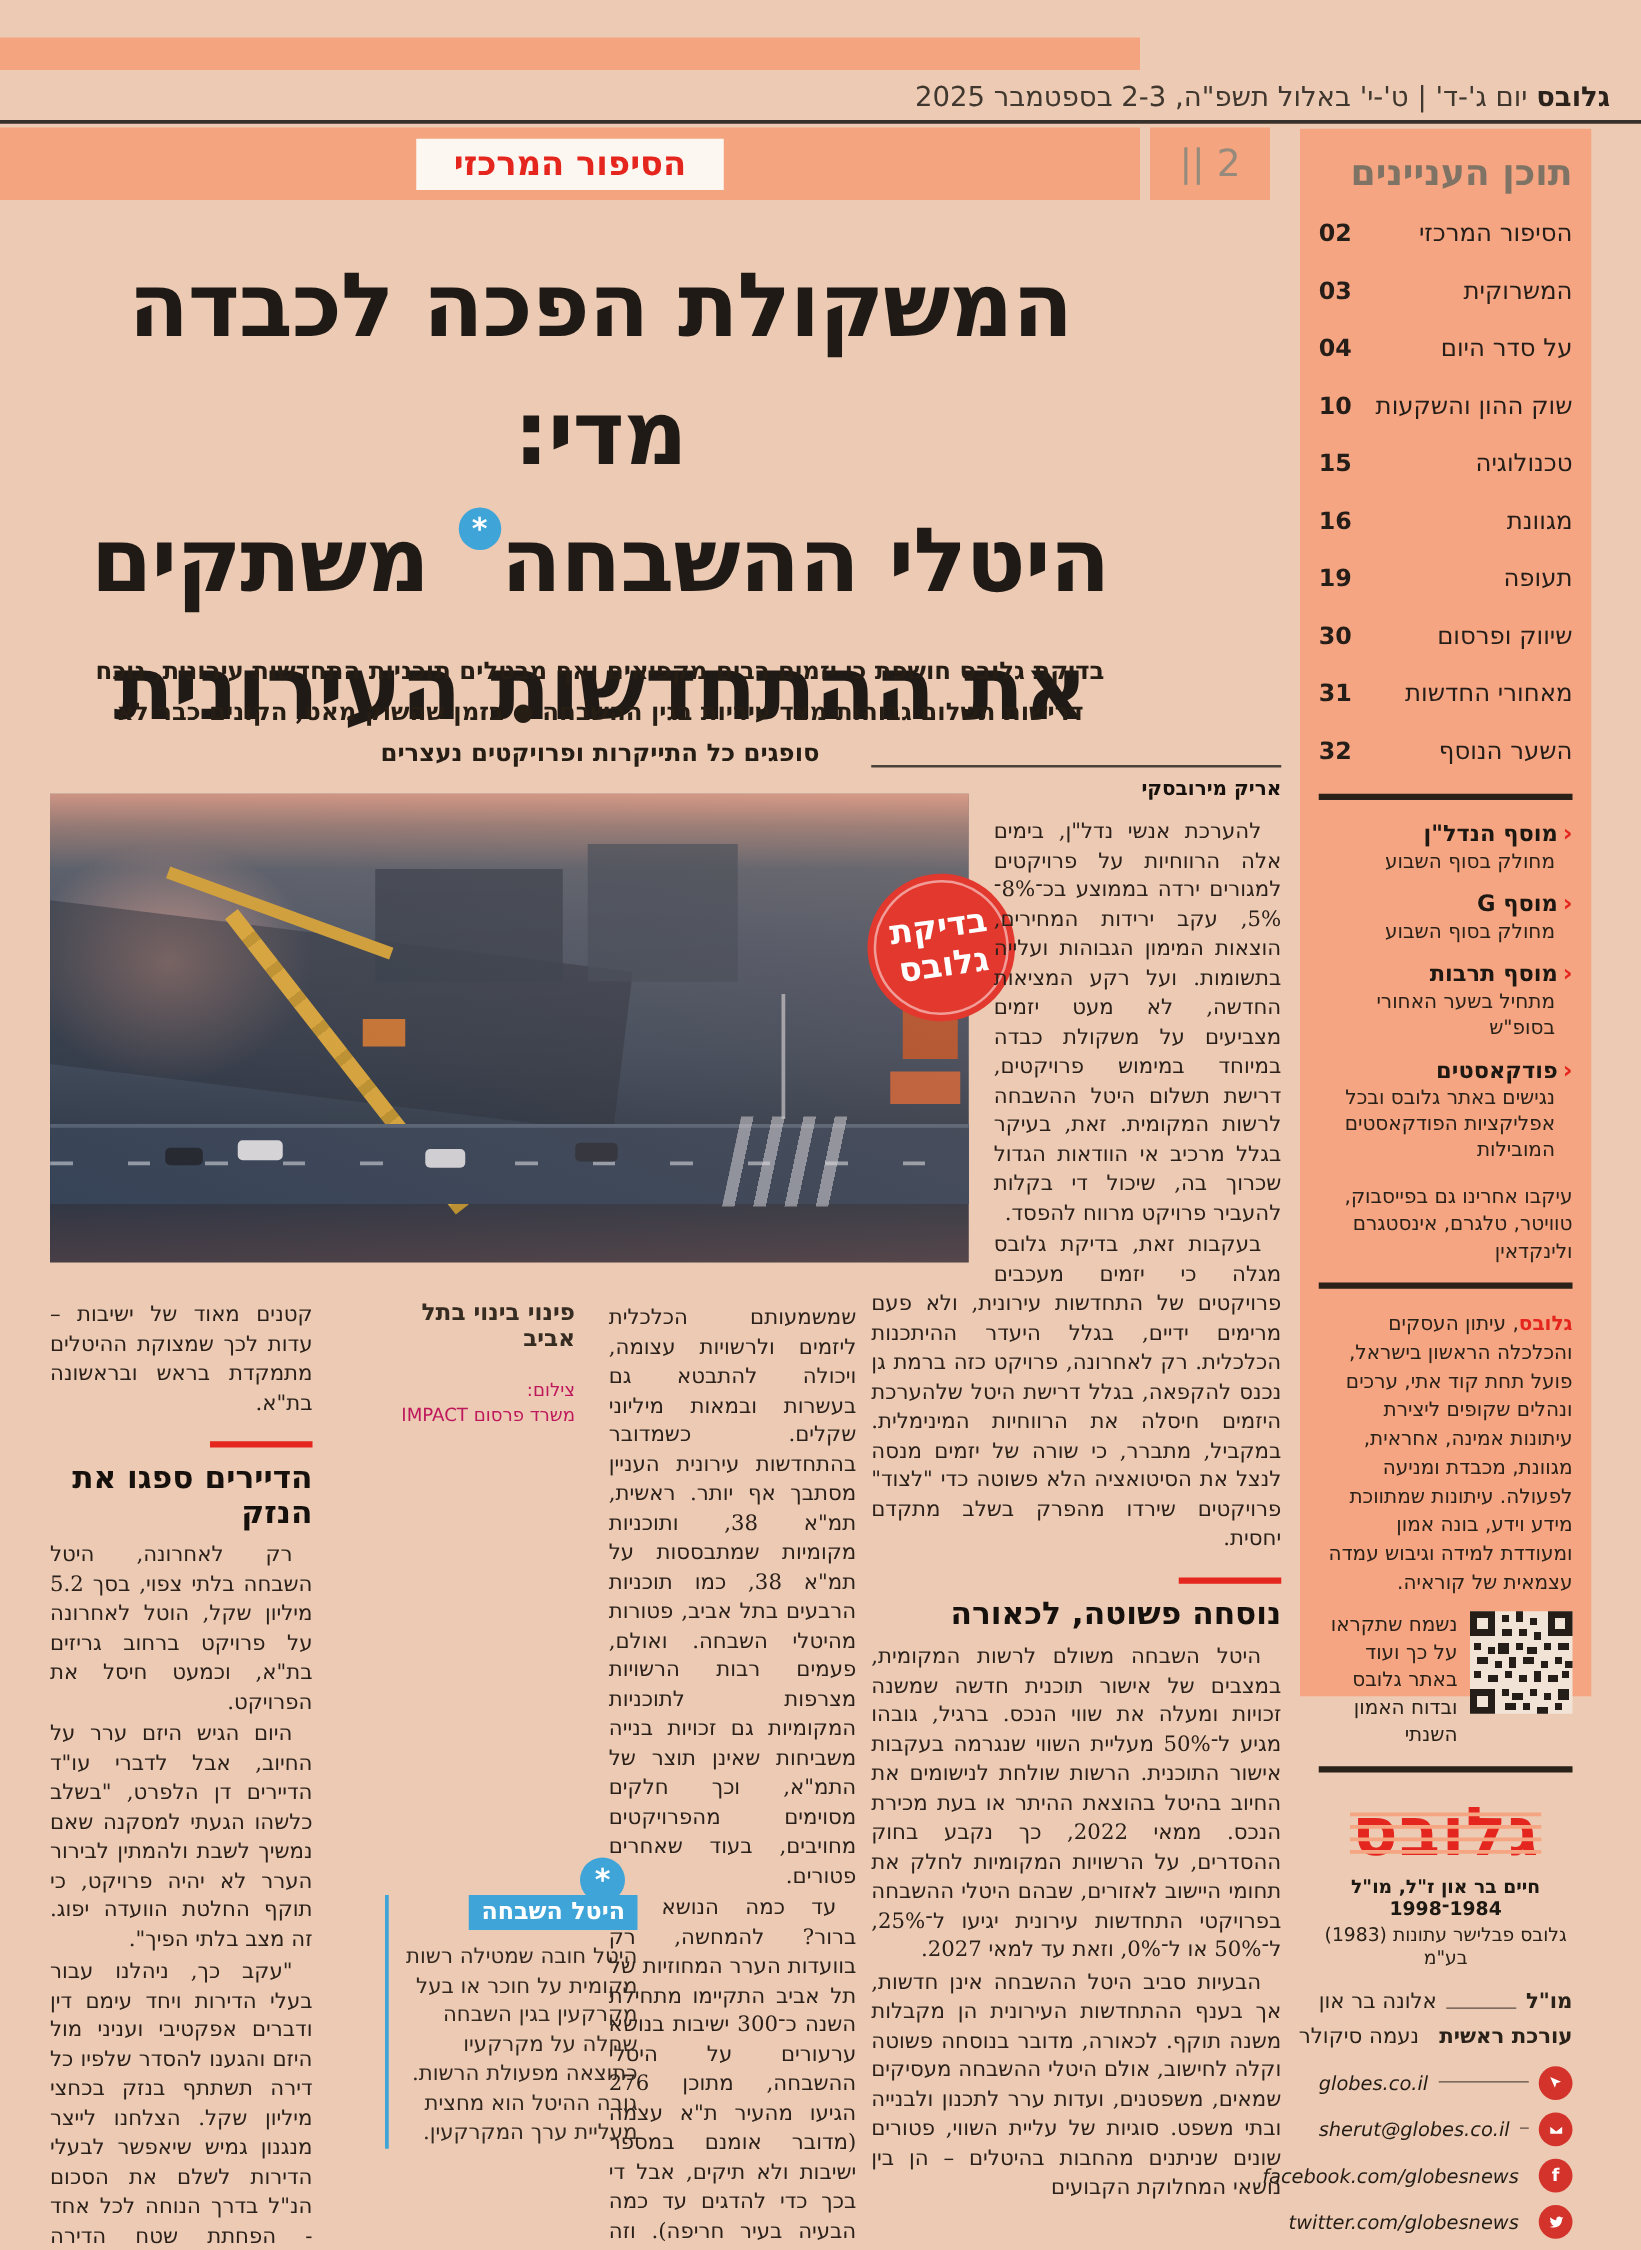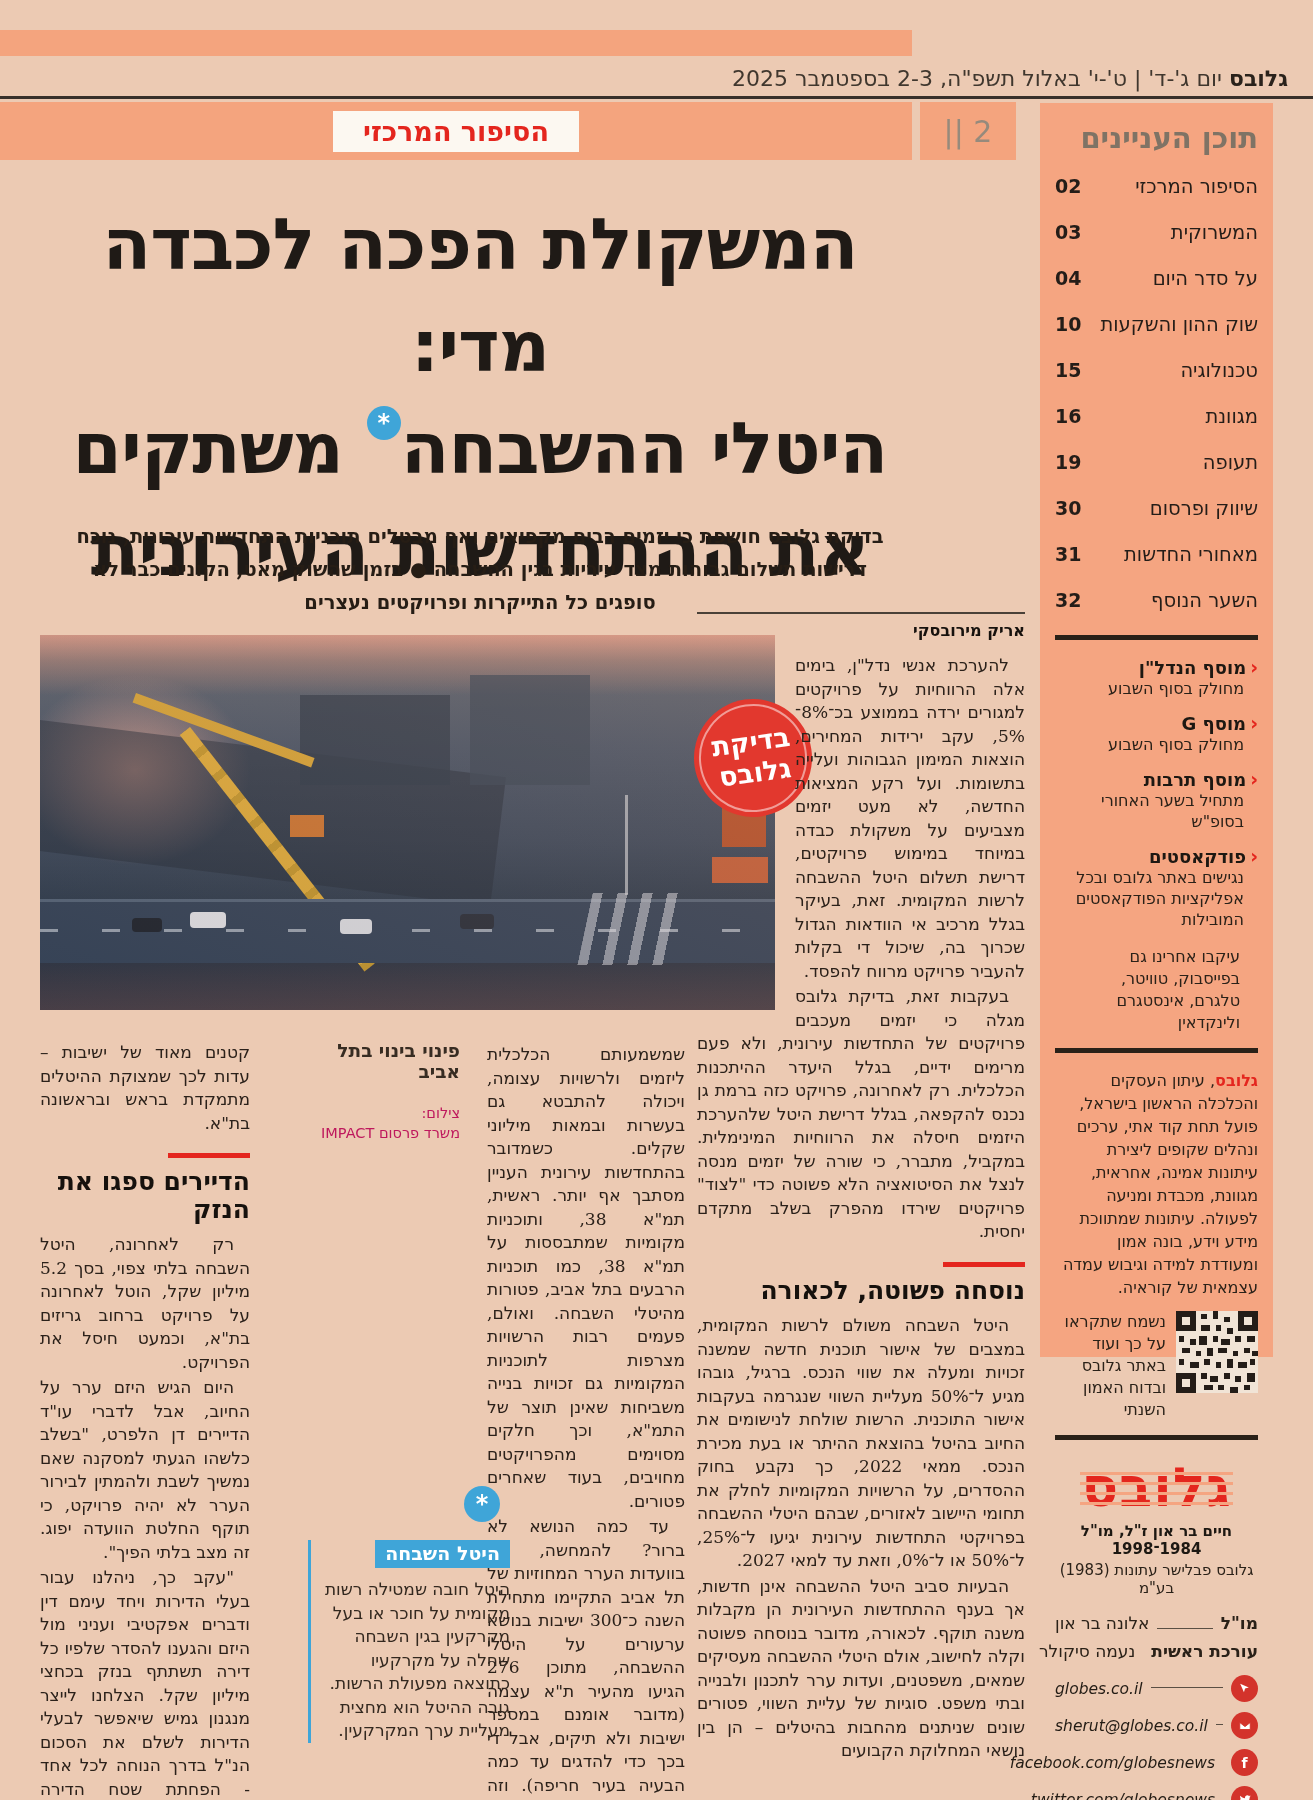--- a/index.html
+++ b/index.html
@@ -81,41 +81,41 @@
   .byline-rule { height:2px; background:#4a4138; margin-bottom:7px; }
   .byline { font-size:16px; font-weight:bold; color:#16110d; text-align:right; margin-bottom:14px; }
   .subhead-block { margin:18px 0 10px; }
   .red-rule { width:82px; height:5px; background:#e4261e; margin-bottom:10px; }
   .subhead { font-size:25px; font-weight:800; color:#16110d; line-height:1.1; }
 
   
   .infobox { position:absolute; left:308px; top:1486px; width:202px; }
   .info-badge { position:absolute; right:10px; top:0; width:36px; height:36px; border-radius:50%;
                 background:#3fa5d8; color:#fff; text-align:center; font-size:24px; line-height:36px; font-weight:bold; }
-  .info-inner { margin-top:54px; border-left:3px solid #3fa5d8; padding-left:10px; direction:ltr; }
+  .info-inner { margin-top:30px; border-left:3px solid #3fa5d8; padding-left:10px; direction:ltr; }
   .info-inner-rtl { direction:rtl; }
   .info-label { display:inline-block; background:#3fa5d8; color:#fff; font-weight:bold;
                 font-size:19px; padding:2px 10px 4px; }
   .info-body { margin-top:10px; font-family:"DejaVu Serif","DejaVu Sans",serif; font-size:17px;
                line-height:23.5px; color:#33281f; text-align:right; }
 
   
   .toc-panel { position:absolute; left:1040px; top:103px; width:233px; height:1254px;
                background:#f5a581; padding:18px 15px; color:#2a2118; }
   .toc-title { font-size:29px; font-weight:800; color:#7f7365; text-align:right; }
   .toc-list { margin-top:20px; }
   .toc-row { display:flex; justify-content:space-between; align-items:baseline; margin-bottom:23px; }
   .toc-row .t-label { font-size:19.5px; color:#241d18; }
   .toc-row .t-page { font-size:19px; font-weight:bold; color:#241d18; }
   .thick-rule { height:5px; background:#2a2118; border:0; margin:14px 0 16px; }
   .supp { margin-bottom:13px; }
   .supp .chev { color:#e4261e; font-weight:bold; font-size:19px; margin-left:4px; }
   .supp .supp-title { font-size:18px; font-weight:bold; color:#1d1812; }
   .supp .supp-desc { font-size:16px; line-height:21px; color:#2a2118; margin-right:14px; }
-  .follow { font-size:16px; line-height:22px; margin:16px 18px 4px; }
+  .follow { font-size:16px; line-height:22px; margin:16px 0 4px; }
   .about { font-size:16px; line-height:23px; }
   .about .brand { color:#e4261e; font-weight:bold; }
   .qr-row { display:flex; gap:10px; margin-top:12px; align-items:flex-start; }
   .qr-box { flex:0 0 auto; }
   .qr-caption { font-size:16px; line-height:22px; }
   .logo-wrap { text-align:center; margin-top:18px; }
   .logo-rel { position:relative; display:inline-block; }
   .logo-text { font-size:54px; font-weight:800; color:#e4261e; letter-spacing:1px; line-height:60px; }
   .logo-stripe { position:absolute; left:-2px; right:-2px; height:3px; background:#f5a581; }
   .founder { font-size:15px; font-weight:bold; text-align:center; margin-top:4px; color:#1d1812; }

